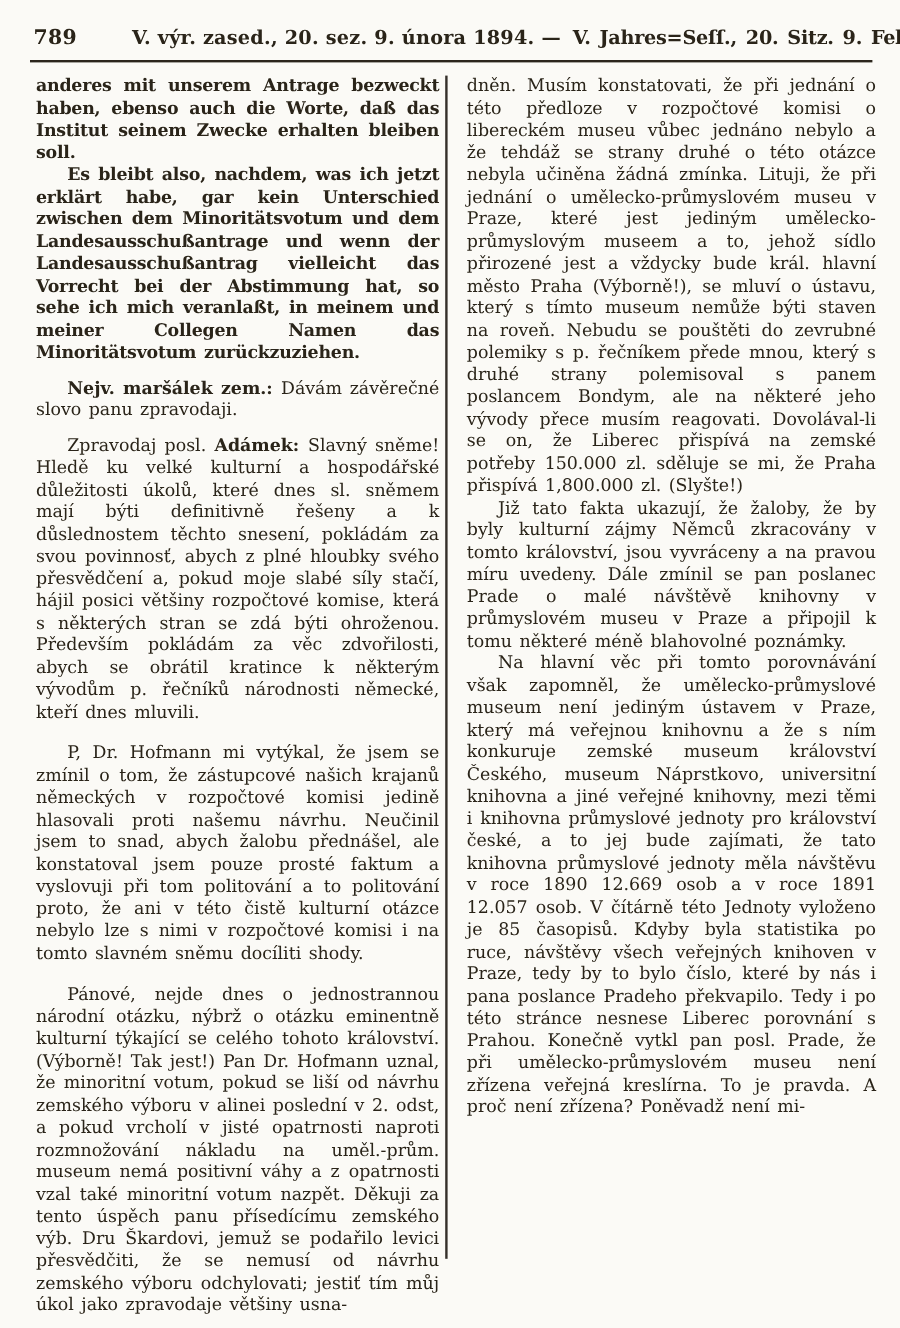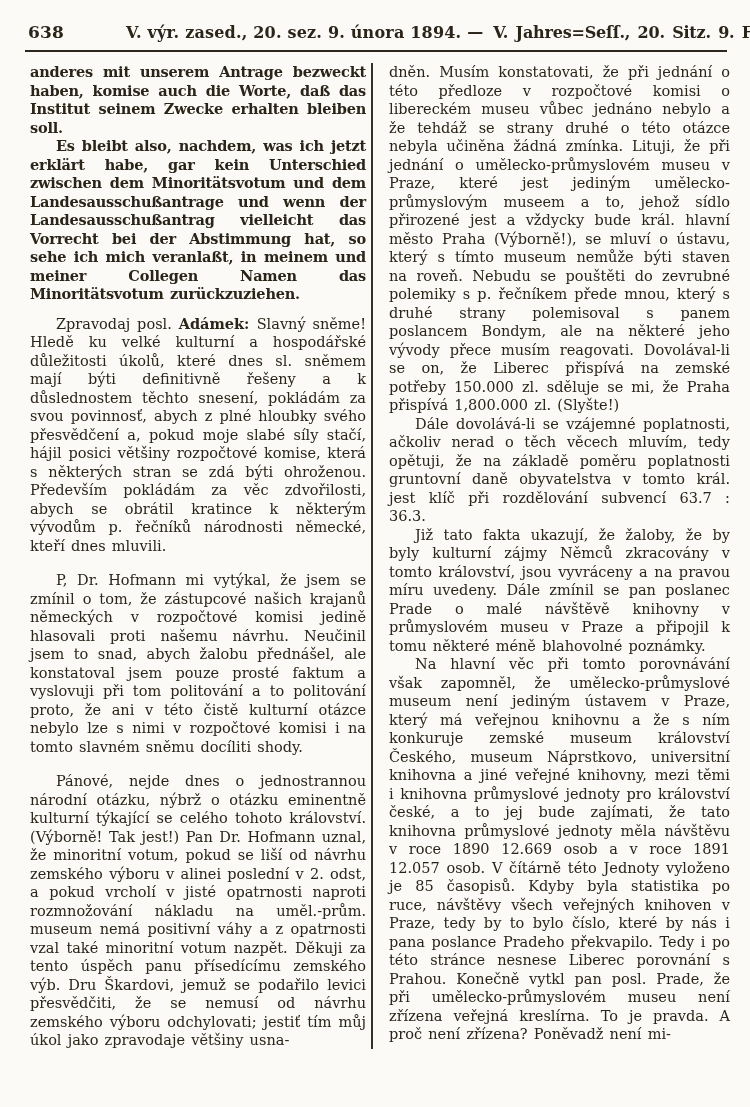--- a/index.html
+++ b/index.html
@@ -21,21 +21,21 @@
     left: 28px;
     width: 700px;
     display: flex;
     align-items: baseline;
     white-space: nowrap;
     font-size: 16px;
     font-weight: bold;
     letter-spacing: 0.2px;
   }
   .page-num { font-size: 17px; margin-right: 46px; }
-  .head-cz { margin-right: 10px; margin-left: 16px; }
+  .head-cz { margin-right: 10px; }
   .head-de { letter-spacing: -0.2px; }
   .head-rule {
     position: absolute;
     top: 50px;
     left: 25px;
     width: 702px;
     height: 2px;
     background: #2c261d;
   }
   
@@ -63,37 +63,37 @@
   p.para.sp-sm { margin-top: 16px; }
   .fraktur { font-weight: bold; letter-spacing: -0.2px; word-spacing: 2px; }
   .para b { font-weight: bold; }
 </style>
 </head>
 <body>
 
 <div class="page">
 
   <div class="running-head">
-    <span class="page-num">638</span>
+    <span class="page-num">789</span>
     <span class="head-cz">V. výr. zased., 20. sez. 9. února 1894. —</span>
     <span class="head-de fraktur">V. Jahres=Seſſ., 20. Sitz. 9. Febr. 1894.</span>
   </div>
 
   <div class="head-rule"></div>
 
   <div class="col col-left" id="col-left">
-      <p class="para fraktur"><span>anderes mit unserem Antrage bezweckt haben, komise auch die Worte, daß das Institut seinem Zwecke erhalten bleiben soll.</span></p>
+      <p class="para fraktur"><span>anderes mit unserem Antrage bezweckt haben, ebenso auch die Worte, daß das Institut seinem Zwecke erhalten bleiben soll.</span></p>
       <p class="para fraktur indent"><span>Es bleibt also, nachdem, was ich jetzt erklärt habe, gar kein Unterschied zwischen dem Minoritätsvotum und dem Landesausschußantrage und wenn der Landesausschußantrag vielleicht das Vorrecht bei der Abstimmung hat, so sehe ich mich veranlaßt, in meinem und meiner Collegen Namen das Minoritätsvotum zurückzuziehen.</span></p>
+      <p class="para indent sp-lg"><b>Nejv. maršálek zem.: </b><span>Dávám závěrečné slovo panu zpravodaji.</span></p>
       <p class="para indent sp-lg"><span>Zpravodaj posl. </span><b>Adámek: </b><span>Slavný sněme! Hledě ku velké kulturní a hospodářské důležitosti úkolů, které dnes sl. sněmem mají býti definitivně řešeny a k důslednostem těchto snesení, pokládám za svou povinnosť, abych z plné hloubky svého přesvědčení a, pokud moje slabé síly stačí, hájil posici většiny rozpočtové komise, která s některých stran se zdá býti ohroženou. Především pokládám za věc zdvořilosti, abych se obrátil kratince k některým vývodům p. řečníků národnosti německé, kteří dnes mluvili.</span></p>
       <p class="para indent sp-sm"><span>P, Dr. Hofmann mi vytýkal, že jsem se zmínil o tom, že zástupcové našich krajanů německých v rozpočtové komisi jedině hlasovali proti našemu návrhu. Neučinil jsem to snad, abych žalobu přednášel, ale konstatoval jsem pouze prosté faktum a vyslovuji při tom politování a to politování proto, že ani v této čistě kulturní otázce nebylo lze s nimi v rozpočtové komisi i na tomto slavném sněmu docíliti shody.</span></p>
       <p class="para indent sp-sm"><span>Pánové, nejde dnes o jednostrannou národní otázku, nýbrž o otázku eminentně kulturní týkající se celého tohoto království. (Výborně! Tak jest!) Pan Dr. Hofmann uznal, že minoritní votum, pokud se liší od návrhu zemského výboru v alinei poslední v 2. odst, a pokud vrcholí v jisté opatrnosti naproti rozmnožování nákladu na uměl.-prům. museum nemá positivní váhy a z opatrnosti vzal také minoritní votum nazpět. Děkuji za tento úspěch panu přísedícímu zemského výb. Dru Škardovi, jemuž se podařilo levici přesvědčiti, že se nemusí od návrhu zemského výboru odchylovati; jestiť tím můj úkol jako zpravodaje většiny usna-</span></p>
     </div>
 
   <div class="col-divider"></div>
 
   <div class="col col-right" id="col-right">
       <p class="para"><span>dněn. Musím konstatovati, že při jednání o této předloze v rozpočtové komisi o libereckém museu vůbec jednáno nebylo a že tehdáž se strany druhé o této otázce nebyla učiněna žádná zmínka. Lituji, že při jednání o umělecko-průmyslovém museu v Praze, které jest jediným umělecko-průmyslovým museem a to, jehož sídlo přirozené jest a vždycky bude král. hlavní město Praha (Výborně!), se mluví o ústavu, který s tímto museum nemůže býti staven na roveň. Nebudu se pouštěti do zevrubné polemiky s p. řečníkem přede mnou, který s druhé strany polemisoval s panem poslancem Bondym, ale na některé jeho vývody přece musím reagovati. Dovolával-li se on, že Liberec přispívá na zemské potřeby 150.000 zl. sděluje se mi, že Praha přispívá 1,800.000 zl. (Slyšte!)</span></p>
-      <p class="para indent"><span>Dále dovolává-li se vzájemné poplatnosti, ačkoliv nerad o těch věcech mluvím, tedy opětuji, že na základě poměru poplatnosti gruntovní daně obyvatelstva v tomto král. jest klíč při rozdělování subvencí 63.7 : 36.3.</span></p>
       <p class="para indent"><span>Již tato fakta ukazují, že žaloby, že by byly kulturní zájmy Němců zkracovány v tomto království, jsou vyvráceny a na pravou míru uvedeny. Dále zmínil se pan poslanec Prade o malé návštěvě knihovny v průmyslovém museu v Praze a připojil k tomu některé méně blahovolné poznámky.</span></p>
       <p class="para indent"><span>Na hlavní věc při tomto porovnávání však zapomněl, že umělecko-průmyslové museum není jediným ústavem v Praze, který má veřejnou knihovnu a že s ním konkuruje zemské museum království Českého, museum Náprstkovo, universitní knihovna a jiné veřejné knihovny, mezi těmi i knihovna průmyslové jednoty pro království české, a to jej bude zajímati, že tato knihovna průmyslové jednoty měla návštěvu v roce 1890 12.669 osob a v roce 1891 12.057 osob. V čítárně této Jednoty vyloženo je 85 časopisů. Kdyby byla statistika po ruce, návštěvy všech veřejných knihoven v Praze, tedy by to bylo číslo, které by nás i pana poslance Pradeho překvapilo. Tedy i po této stránce nesnese Liberec porovnání s Prahou. Konečně vytkl pan posl. Prade, že při umělecko-průmyslovém museu není zřízena veřejná kreslírna. To je pravda. A proč není zřízena? Poněvadž není mi-</span></p>
     </div>
 
 </div>
 
 </body></html>

